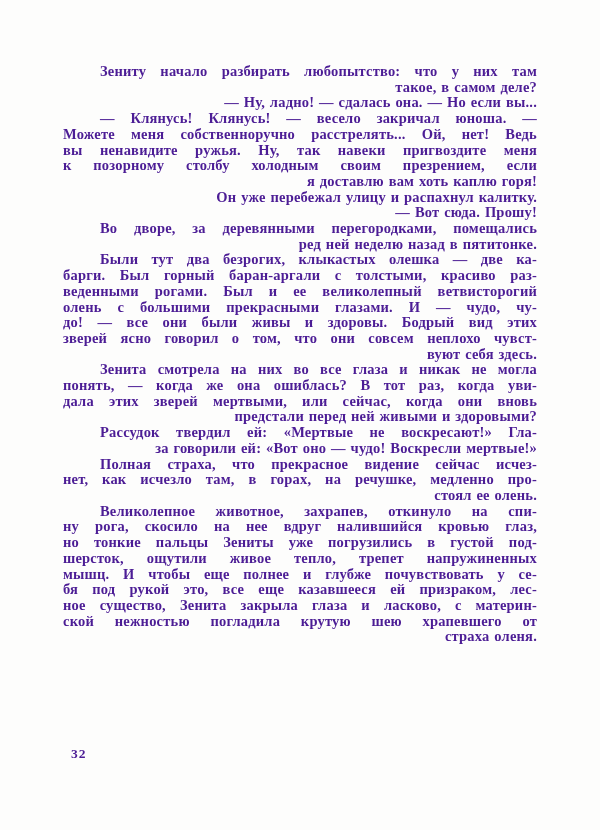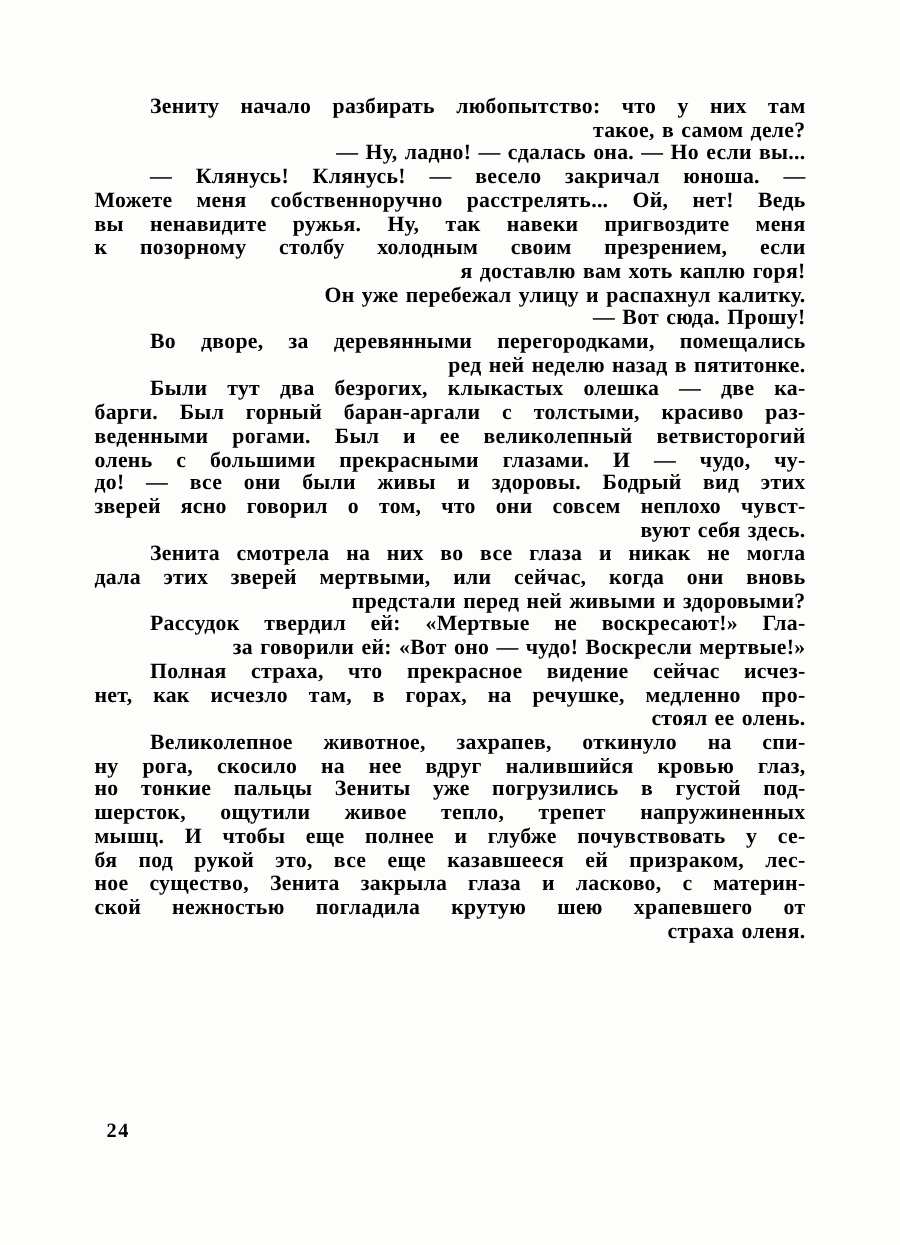--- a/index.html
+++ b/index.html
@@ -10,21 +10,21 @@
     width: 600px;
     height: 830px;
     background: #ffffff;
     overflow: hidden;
   }
   .page {
     position: relative;
     width: 600px;
     height: 830px;
     background: #fdfdfc;
-    color: #000000;
+    color: #4c1d95;
     font-family: "Liberation Serif", "DejaVu Serif", serif;
     font-weight: 700;
   }
   .text-block {
     position: absolute;
     left: 63px;
     top: 64px;
     width: 474px;
     font-size: 14.5px;
     line-height: 15.7px;
@@ -88,20 +88,21 @@
         <div class="line j first">Были тут два безрогих, клыкастых олешка — две ка-</div>
         <div class="line j">барги. Был горный баран-аргали с толстыми, красиво раз-</div>
         <div class="line j">веденными рогами. Был и ее великолепный ветвисторогий</div>
         <div class="line j">олень с большими прекрасными глазами. И — чудо, чу-</div>
         <div class="line j">до! — все они были живы и здоровы. Бодрый вид этих</div>
         <div class="line j">зверей ясно говорил о том, что они совсем неплохо чувст-</div>
         <div class="line">вуют себя здесь.</div>
       </div>
       <div class="paragraph">
         <div class="line j first">Зенита смотрела на них во все глаза и никак не могла</div>
+        <div class="line j">понять, — когда же она ошиблась? В тот раз, когда уви-</div>
         <div class="line j">дала этих зверей мертвыми, или сейчас, когда они вновь</div>
         <div class="line">предстали перед ней живыми и здоровыми?</div>
       </div>
       <div class="paragraph">
         <div class="line j first">Рассудок твердил ей: «Мертвые не воскресают!» Гла-</div>
         <div class="line">за говорили ей: «Вот оно — чудо! Воскресли мертвые!»</div>
       </div>
       <div class="paragraph">
         <div class="line j first">Полная страха, что прекрасное видение сейчас исчез-</div>
         <div class="line j">нет, как исчезло там, в горах, на речушке, медленно про-</div>
@@ -112,14 +113,14 @@
         <div class="line j">ну рога, скосило на нее вдруг налившийся кровью глаз,</div>
         <div class="line j">но тонкие пальцы Зениты уже погрузились в густой под-</div>
         <div class="line j">шерсток, ощутили живое тепло, трепет напружиненных</div>
         <div class="line j">мышц. И чтобы еще полнее и глубже почувствовать у се-</div>
         <div class="line j">бя под рукой это, все еще казавшееся ей призраком, лес-</div>
         <div class="line j">ное существо, Зенита закрыла глаза и ласково, с материн-</div>
         <div class="line j">ской нежностью погладила крутую шею храпевшего от</div>
         <div class="line">страха оленя.</div>
       </div>
     </div>
-  <div class="page-number">24</div>
+  <div class="page-number">32</div>
 </div>
 
 </body></html>

